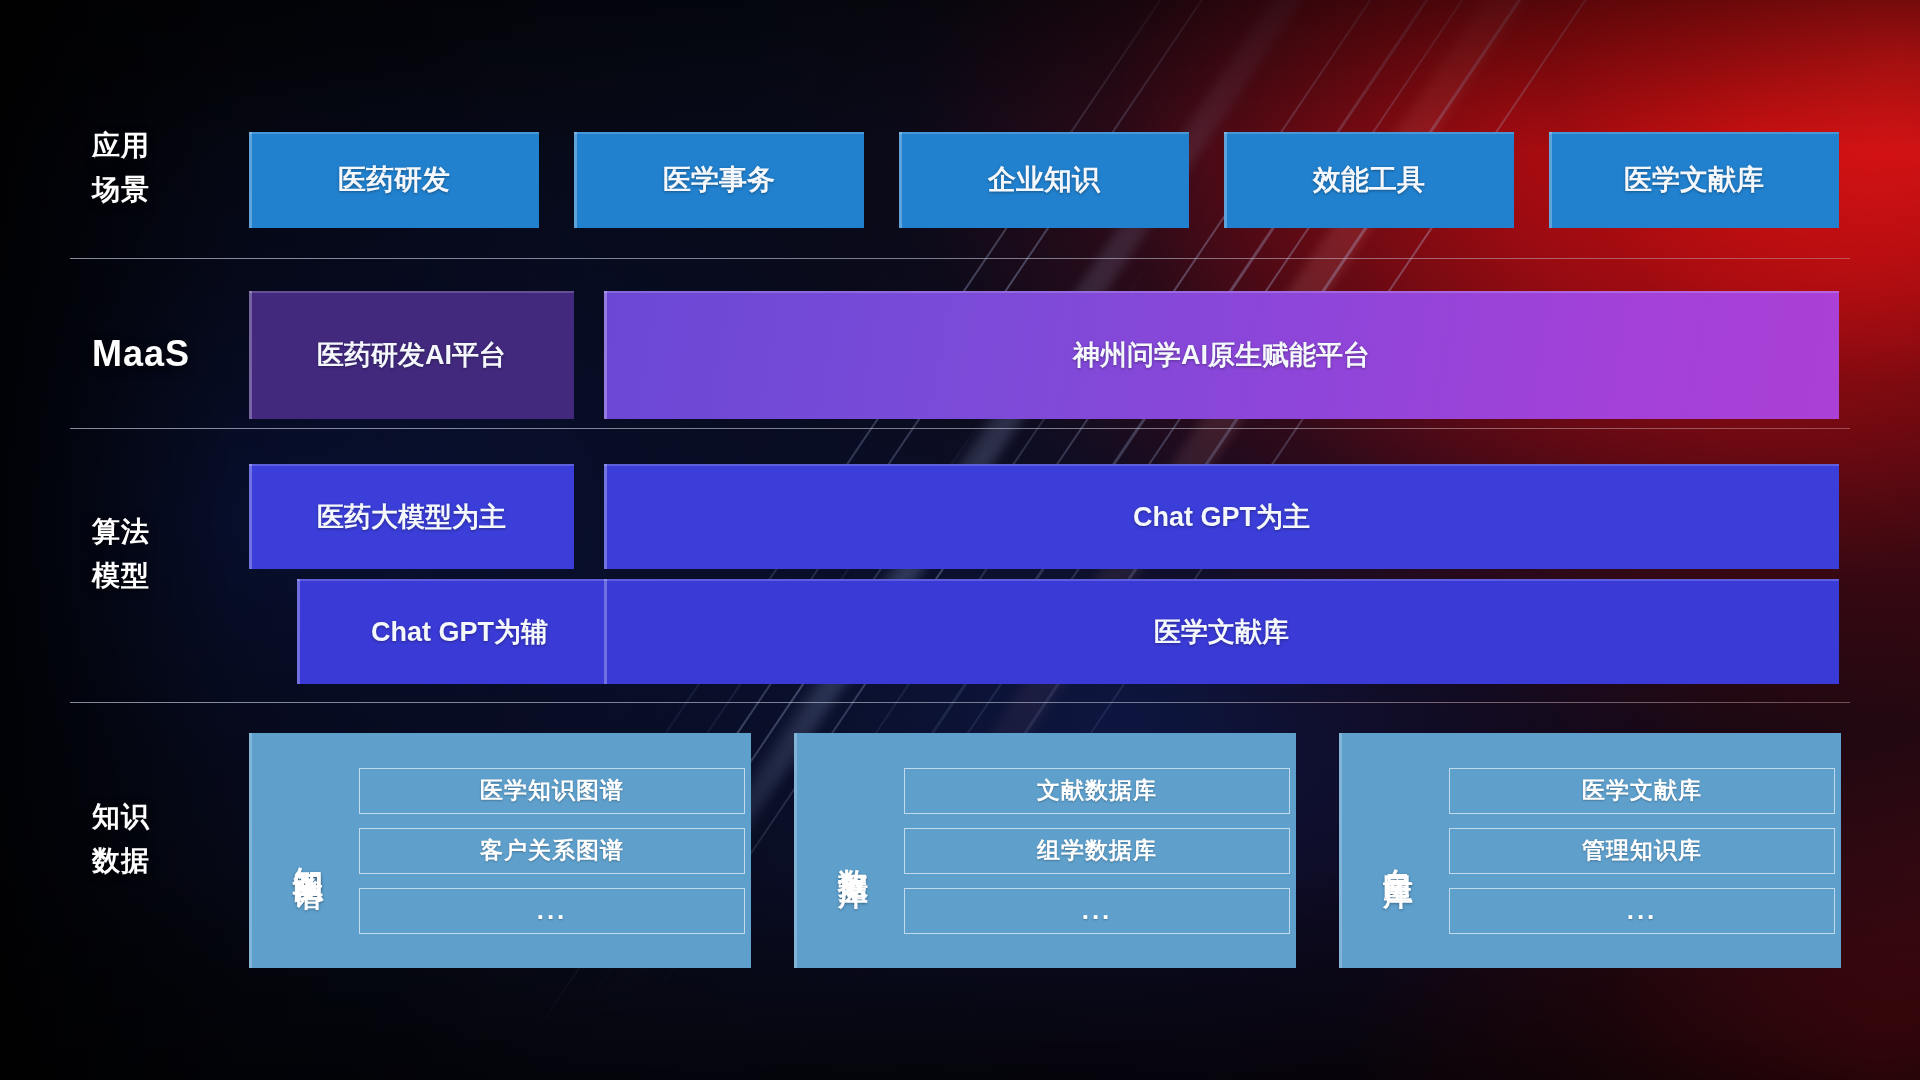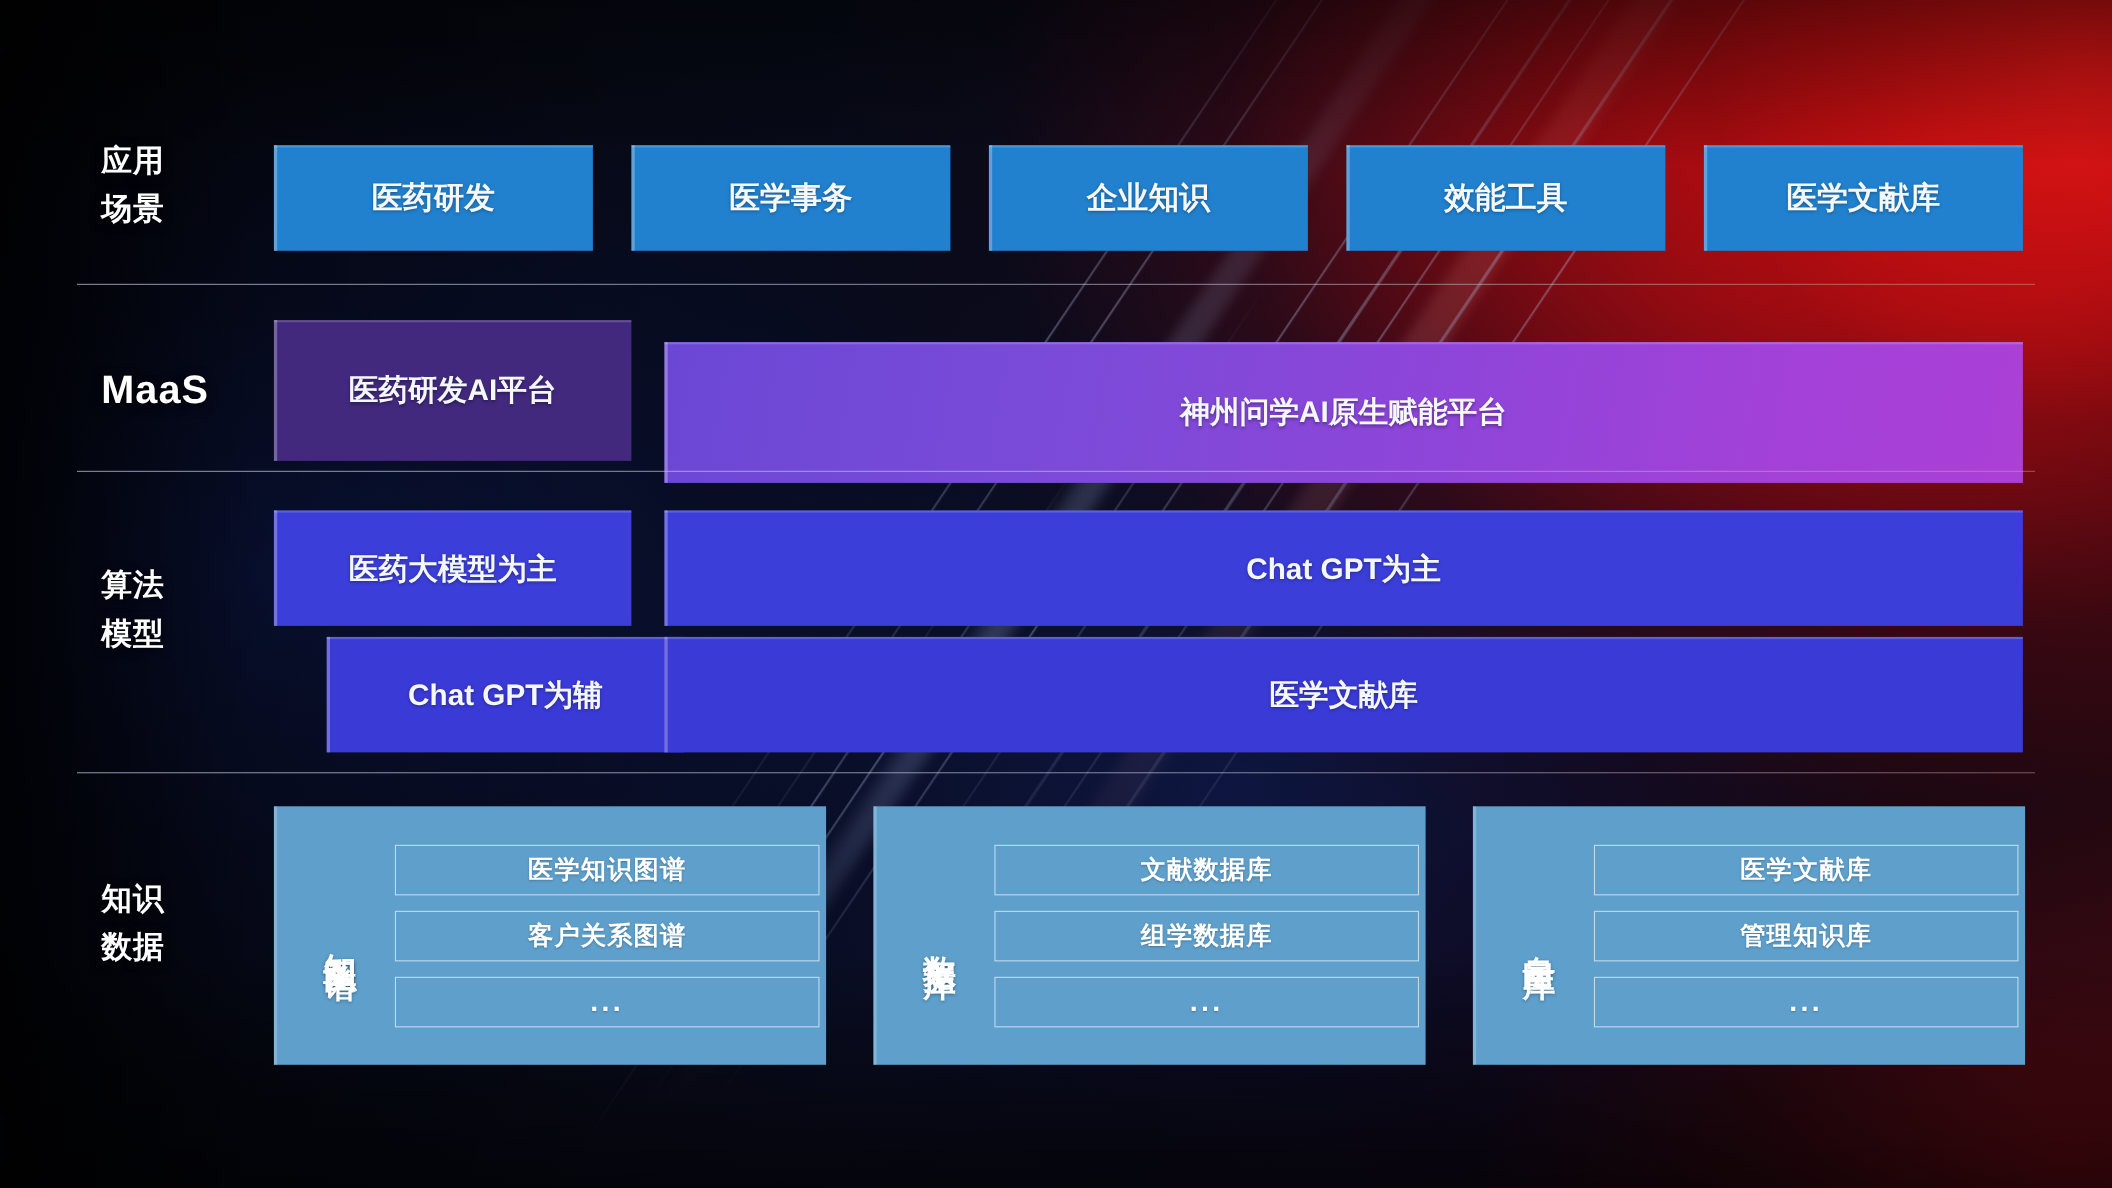--- a/index.html
+++ b/index.html
@@ -285,21 +285,21 @@
     <div class="divider" style="top:258px;"></div>
 
     <div class="row-label" style="top:332px; font-size:36px;">MaaS</div>
 
     <div class="card maas-left" style="left:249px; top:291px; width:325px; height:128px;">
       <span class="edge-l"></span>
       <span class="edge-t"></span>
       <span>医药研发AI平台</span>
     </div>
 
-    <div class="card maas-right" style="left:604px; top:291px; width:1235px; height:128px;margin-top:20px;">
+    <div class="card maas-right" style="left:604px; top:291px; width:1235px; height:128px;">
       <span class="edge-l"></span>
       <span class="edge-t"></span>
       <span>神州问学AI原生赋能平台</span>
     </div>
 
     <div class="divider" style="top:428px;"></div>
 
     <div class="row-label" style="top:510px;">算法
 模型</div>
 

